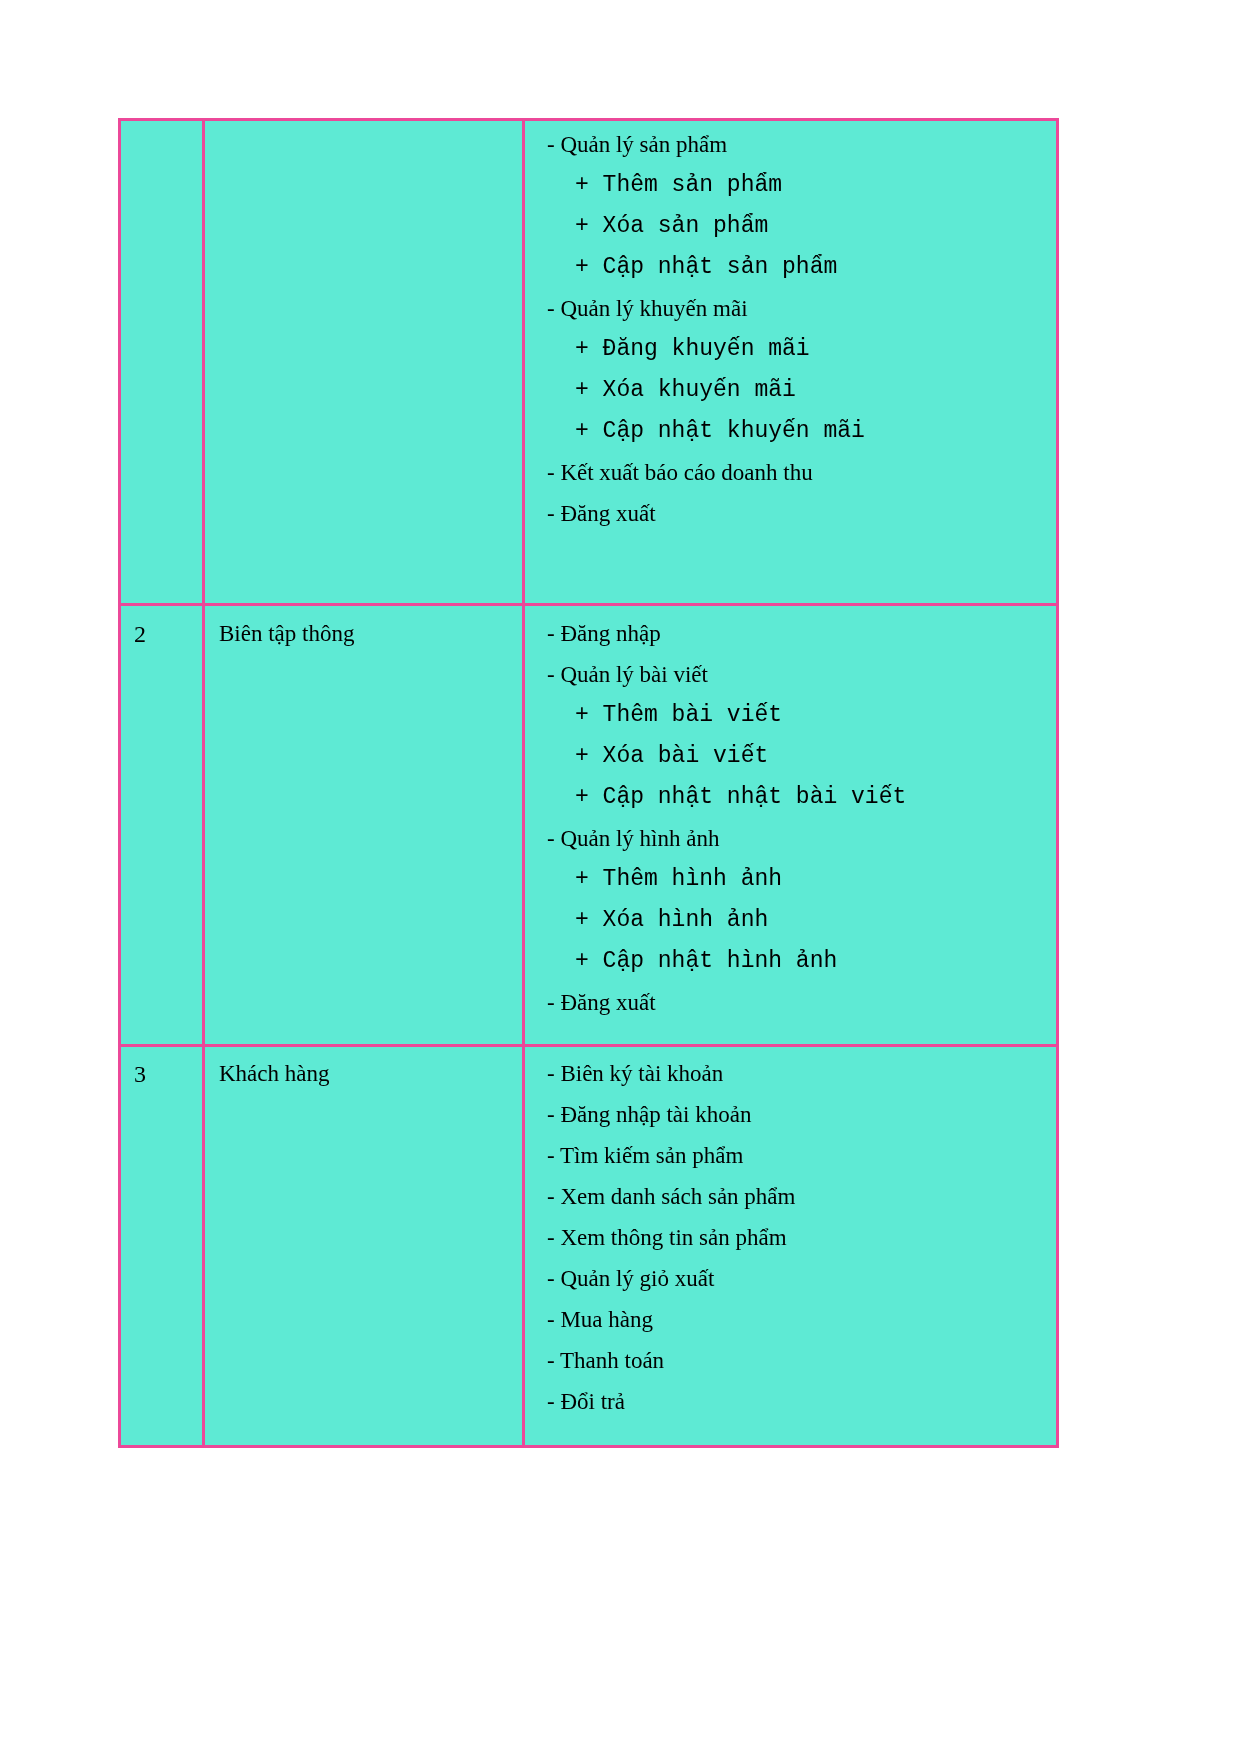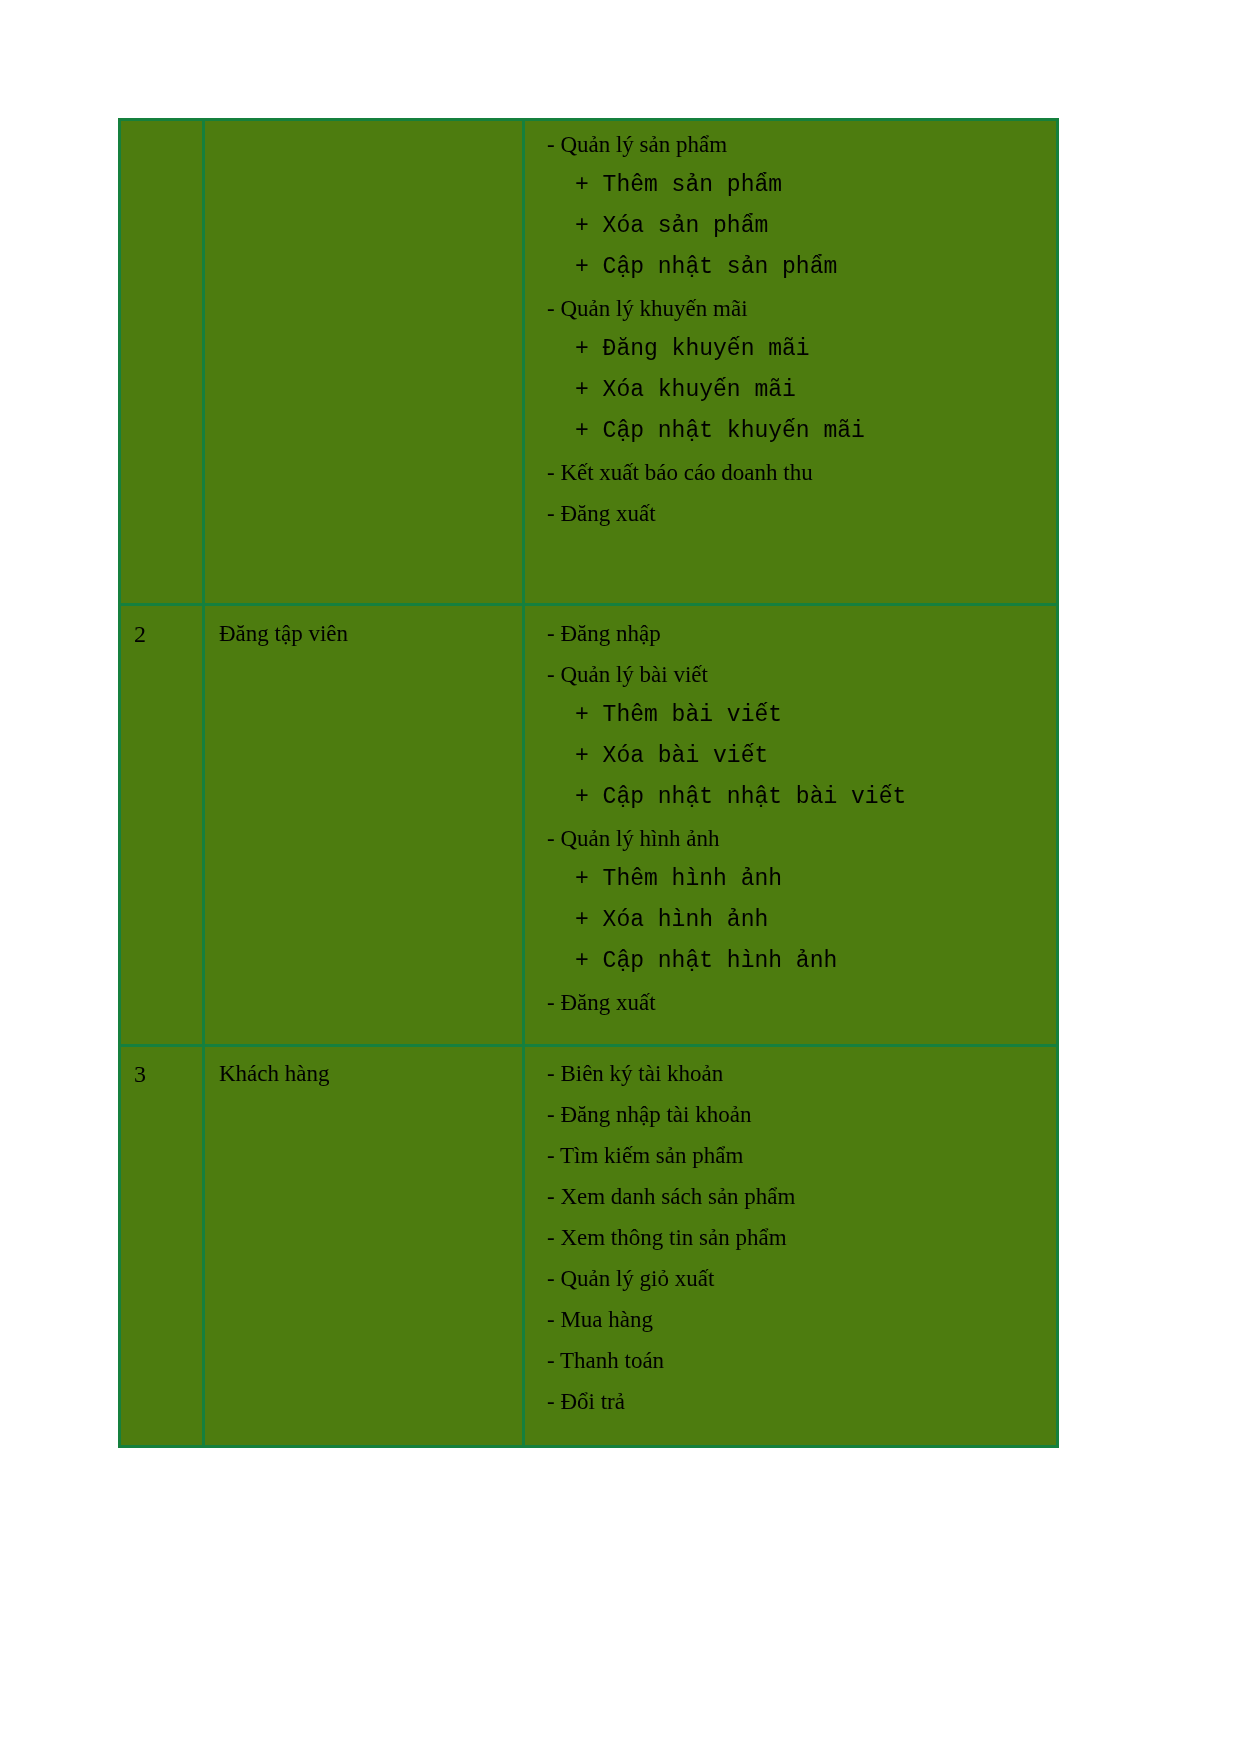--- a/index.html
+++ b/index.html
@@ -26,24 +26,24 @@
   table.req-table {
     position: absolute;
     left: 118px;
     top: 118px;
     width: 938px;
     border-collapse: collapse;
     table-layout: fixed;
   }
 
   table.req-table td {
-    border: 3px solid #15803d;
+    border: 3px solid #ec4899;
     vertical-align: top;
     padding: 0;
-    background: #4d7c0f;
+    background: #5eead4;
   }
 
   col.c-no    { width: 84px; }
   col.c-actor { width: 320px; }
   col.c-func  { width: 534px; }
 
   .cell-inner {
     padding: 10px 8px 10px 14px;
   }
 
@@ -132,21 +132,21 @@
             </ul>
           </div>
         </td>
       </tr>
 
       <tr class="row2">
         <td>
           <div class="cell-inner cell-no">2</div>
         </td>
         <td>
-          <div class="cell-inner cell-actor">Đăng tập viên</div>
+          <div class="cell-inner cell-actor">Biên tập thông</div>
         </td>
         <td>
           <div class="cell-inner">
             <ul class="func-list">
               <li class="lvl1">- Đăng nhập</li>
               <li class="lvl1">- Quản lý bài viết</li>
               <li class="lvl2">+ Thêm bài viết</li>
               <li class="lvl2">+ Xóa bài viết</li>
               <li class="lvl2">+ Cập nhật nhật bài viết</li>
               <li class="lvl1">- Quản lý hình ảnh</li>

